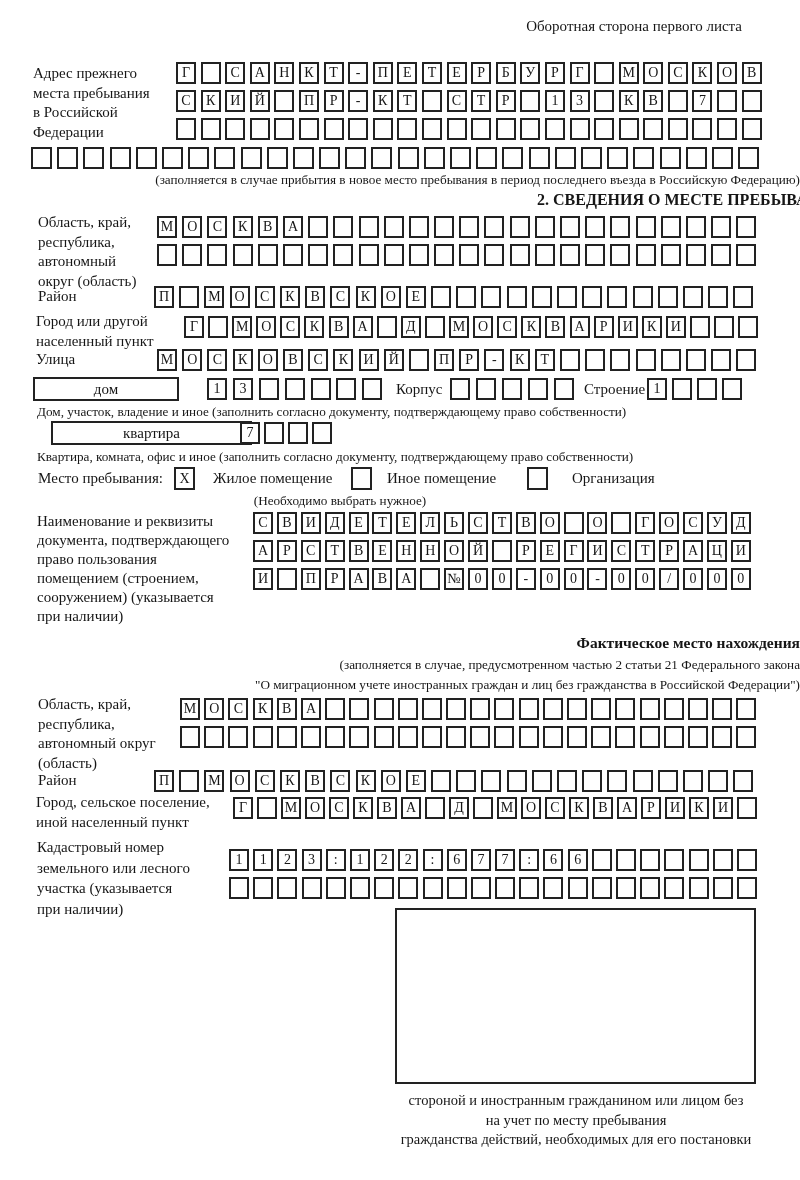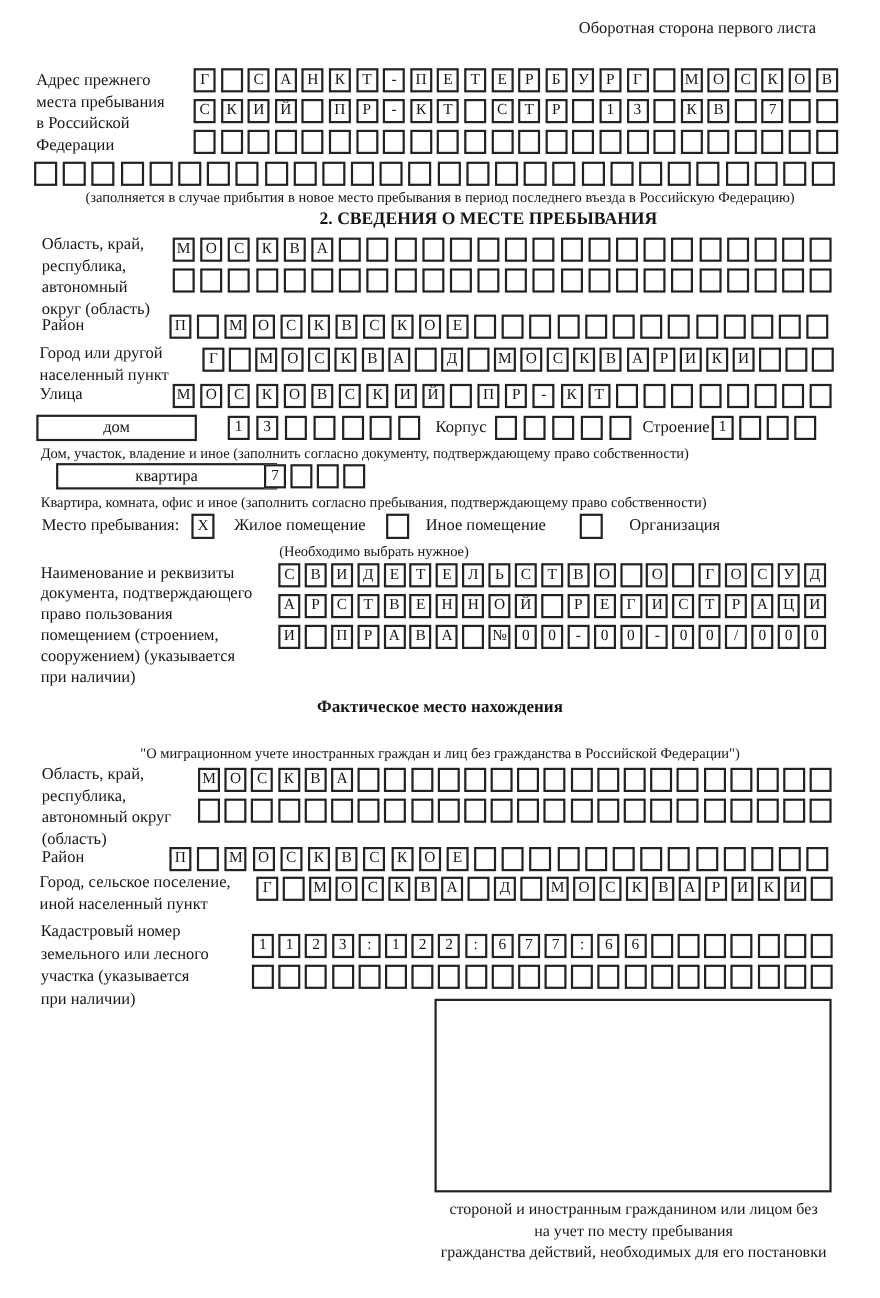--- a/index.html
+++ b/index.html
@@ -4,21 +4,21 @@
 <style>
   html,body{margin:0;padding:0;background:#ffffff;}
   .page{
     position:relative;width:800px;height:1180px;background:#ffffff;
     color:#161616;font-family:"Liberation Serif","DejaVu Serif",serif;
     overflow:hidden;
   }
   .abs{position:absolute;}
   .lbl{font-size:15px;line-height:19.5px;white-space:nowrap;}
   .note{font-size:13.2px;white-space:nowrap;}
-  .center{width:800px;left:0;text-align:center;}
+  .center{width:800px;left:0;text-align:right;}
   .title{font-weight:bold;font-size:16px;padding-left:44px;}
   .subtitle{font-weight:bold;font-size:15.5px;}
   .cellrow{position:absolute;display:flex;gap:var(--g,4.6px);}
   .cell{
     box-sizing:border-box;flex:0 0 var(--w,20px);width:var(--w,20px);height:22px;
     border:2px solid #222222;background:#ffffff;
     font-size:14px;line-height:18px;text-align:center;overflow:hidden;
   }
   .wbox{
     box-sizing:border-box;border:2px solid #222222;background:#ffffff;
@@ -330,21 +330,21 @@
     </div>
   <div class="abs note" style="left:37px;top:404px;">Дом, участок, владение и иное (заполнить согласно документу, подтверждающему право собственности)</div>
 
   <div class="abs wbox" style="left:51px;top:421px;width:201px;height:24px;">квартира</div>
   <div class="cellrow" style="left:240px;top:422px;--w:20px;--g:4px;">
       <span class="cell">7</span>
       <span class="cell"></span>
       <span class="cell"></span>
       <span class="cell"></span>
     </div>
-  <div class="abs note" style="left:37px;top:449px;">Квартира, комната, офис и иное (заполнить согласно пребывания, подтверждающему право собственности)</div>
+  <div class="abs note" style="left:37px;top:449px;">Квартира, комната, офис и иное (заполнить согласно документу, подтверждающему право собственности)</div>
 
   <div class="abs lbl" style="left:38px;top:469px;">Место пребывания:</div>
   <div class="abs chk" style="left:174px;top:467px;">X</div>
   <div class="abs lbl" style="left:213px;top:469px;">Жилое помещение</div>
   <div class="abs chk" style="left:351px;top:467px;"></div>
   <div class="abs lbl" style="left:387px;top:469px;">Иное помещение</div>
   <div class="abs chk" style="left:527px;top:467px;"></div>
   <div class="abs lbl" style="left:572px;top:469px;">Организация</div>
   <div class="abs note" style="left:140px;top:493px;width:400px;text-align:center;">(Необходимо выбрать нужное)</div>
 
@@ -420,20 +420,21 @@
       <span class="cell">-</span>
       <span class="cell">0</span>
       <span class="cell">0</span>
       <span class="cell">/</span>
       <span class="cell">0</span>
       <span class="cell">0</span>
       <span class="cell">0</span>
     </div>
 
   <div class="abs subtitle center" style="top:634px;">Фактическое место нахождения</div>
+  <div class="abs note center" style="top:657px;">(заполняется в случае, предусмотренном частью 2 статьи 21 Федерального закона</div>
   <div class="abs note center" style="top:677px;">"О миграционном учете иностранных граждан и лиц без гражданства в Российской Федерации")</div>
 
   <div class="abs lbl lines" style="left:38px;top:695px;">
       <div>Область, край,</div>
       <div>республика,</div>
       <div>автономный округ</div>
       <div>(область)</div>
     </div>
   <div class="cellrow" style="left:180px;top:698px;--w:20px;--g:4.2px;">
       <span class="cell">М</span>

